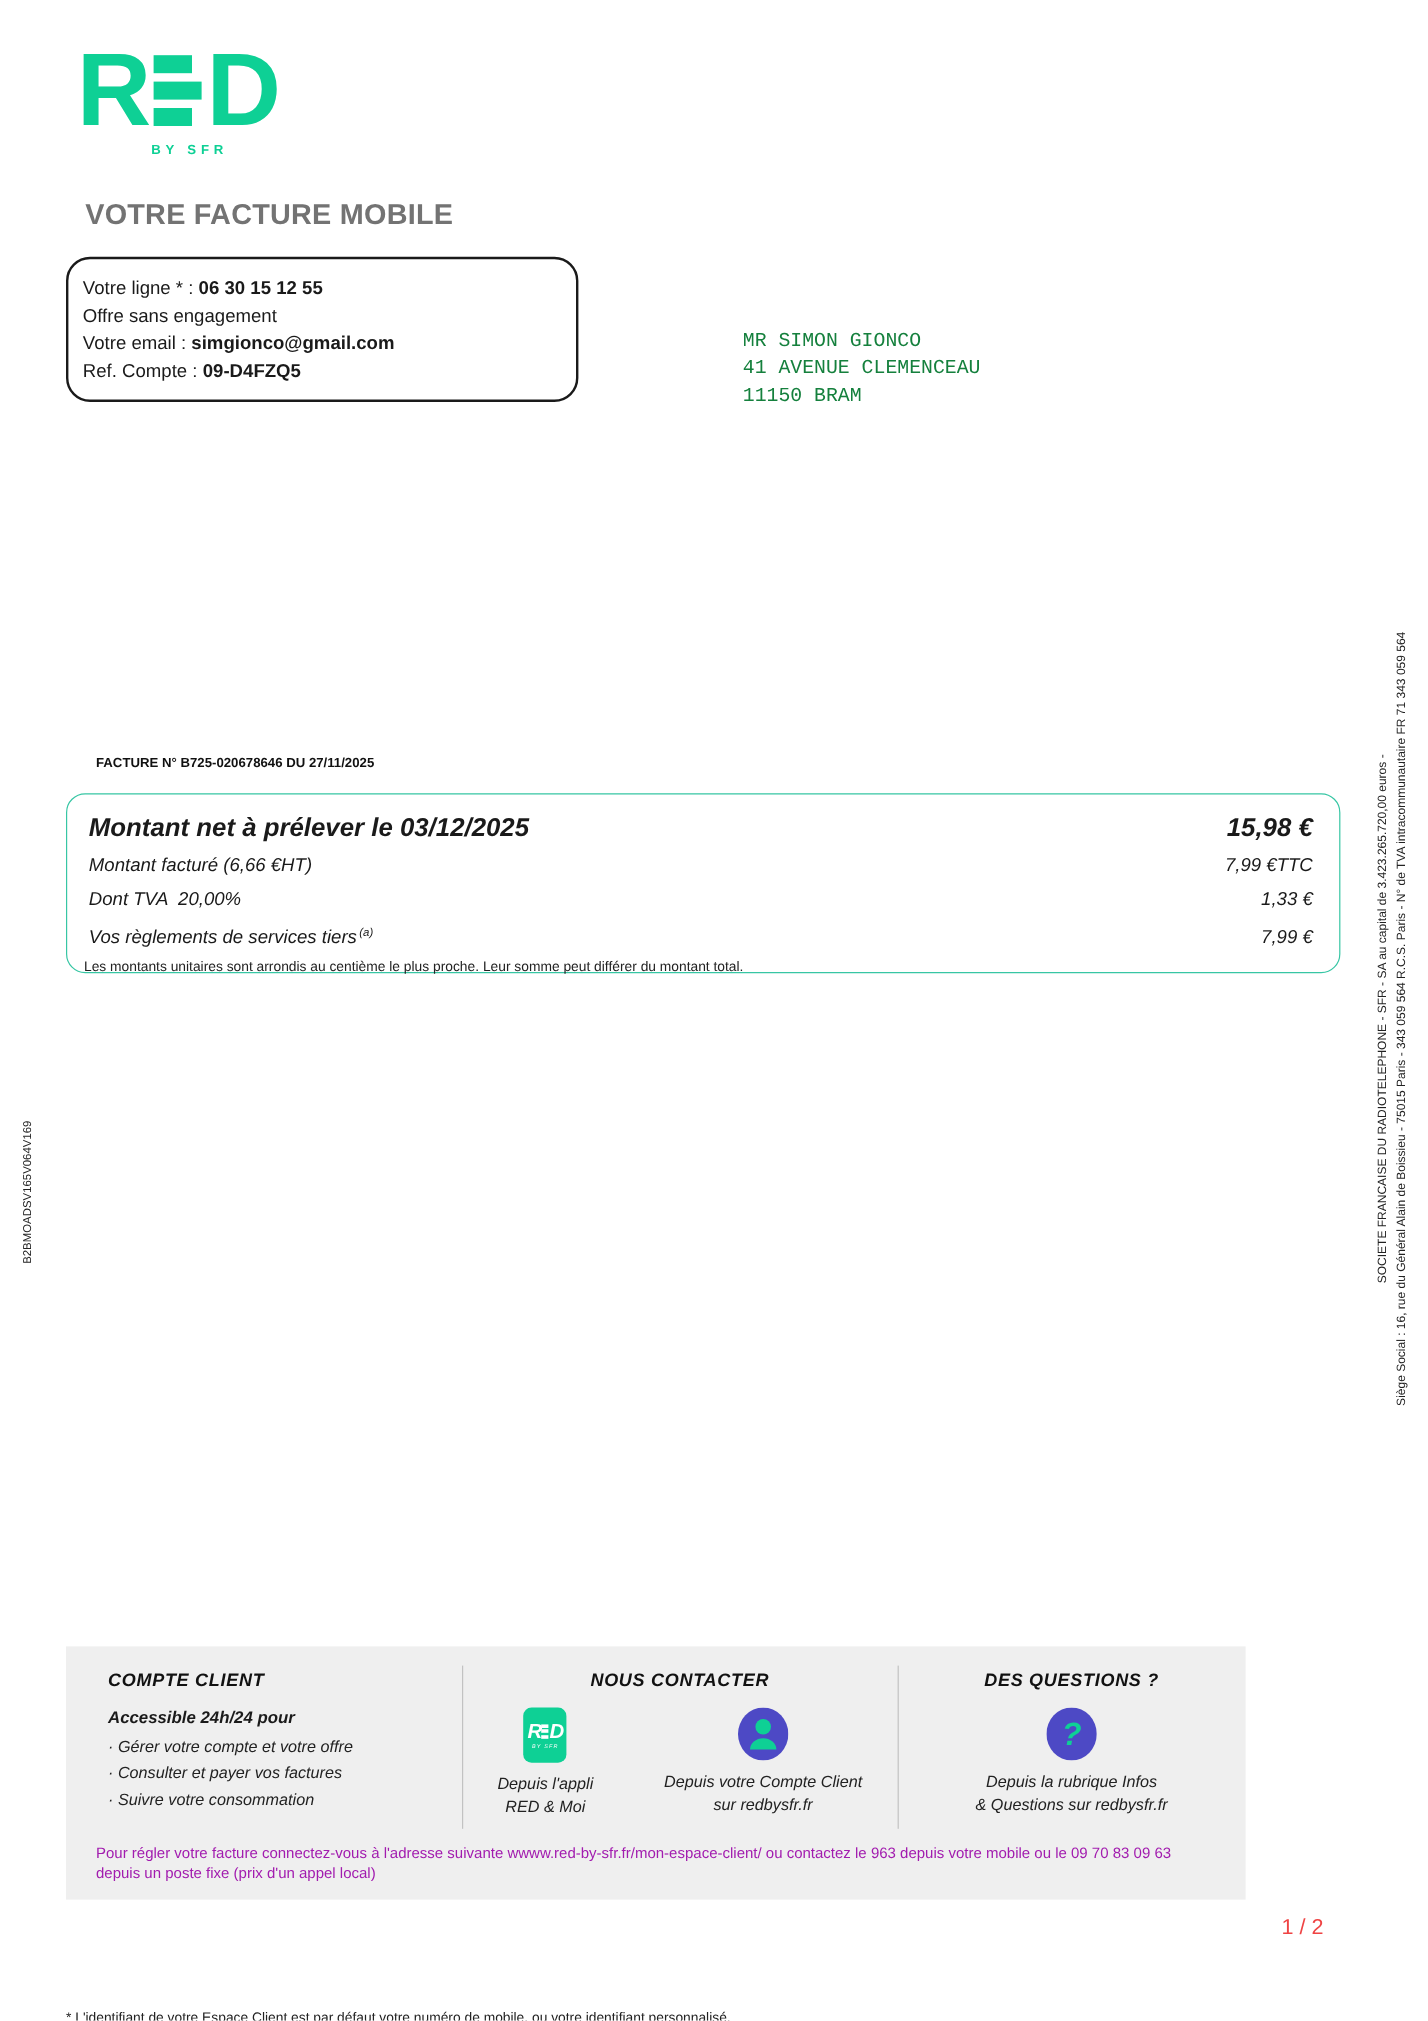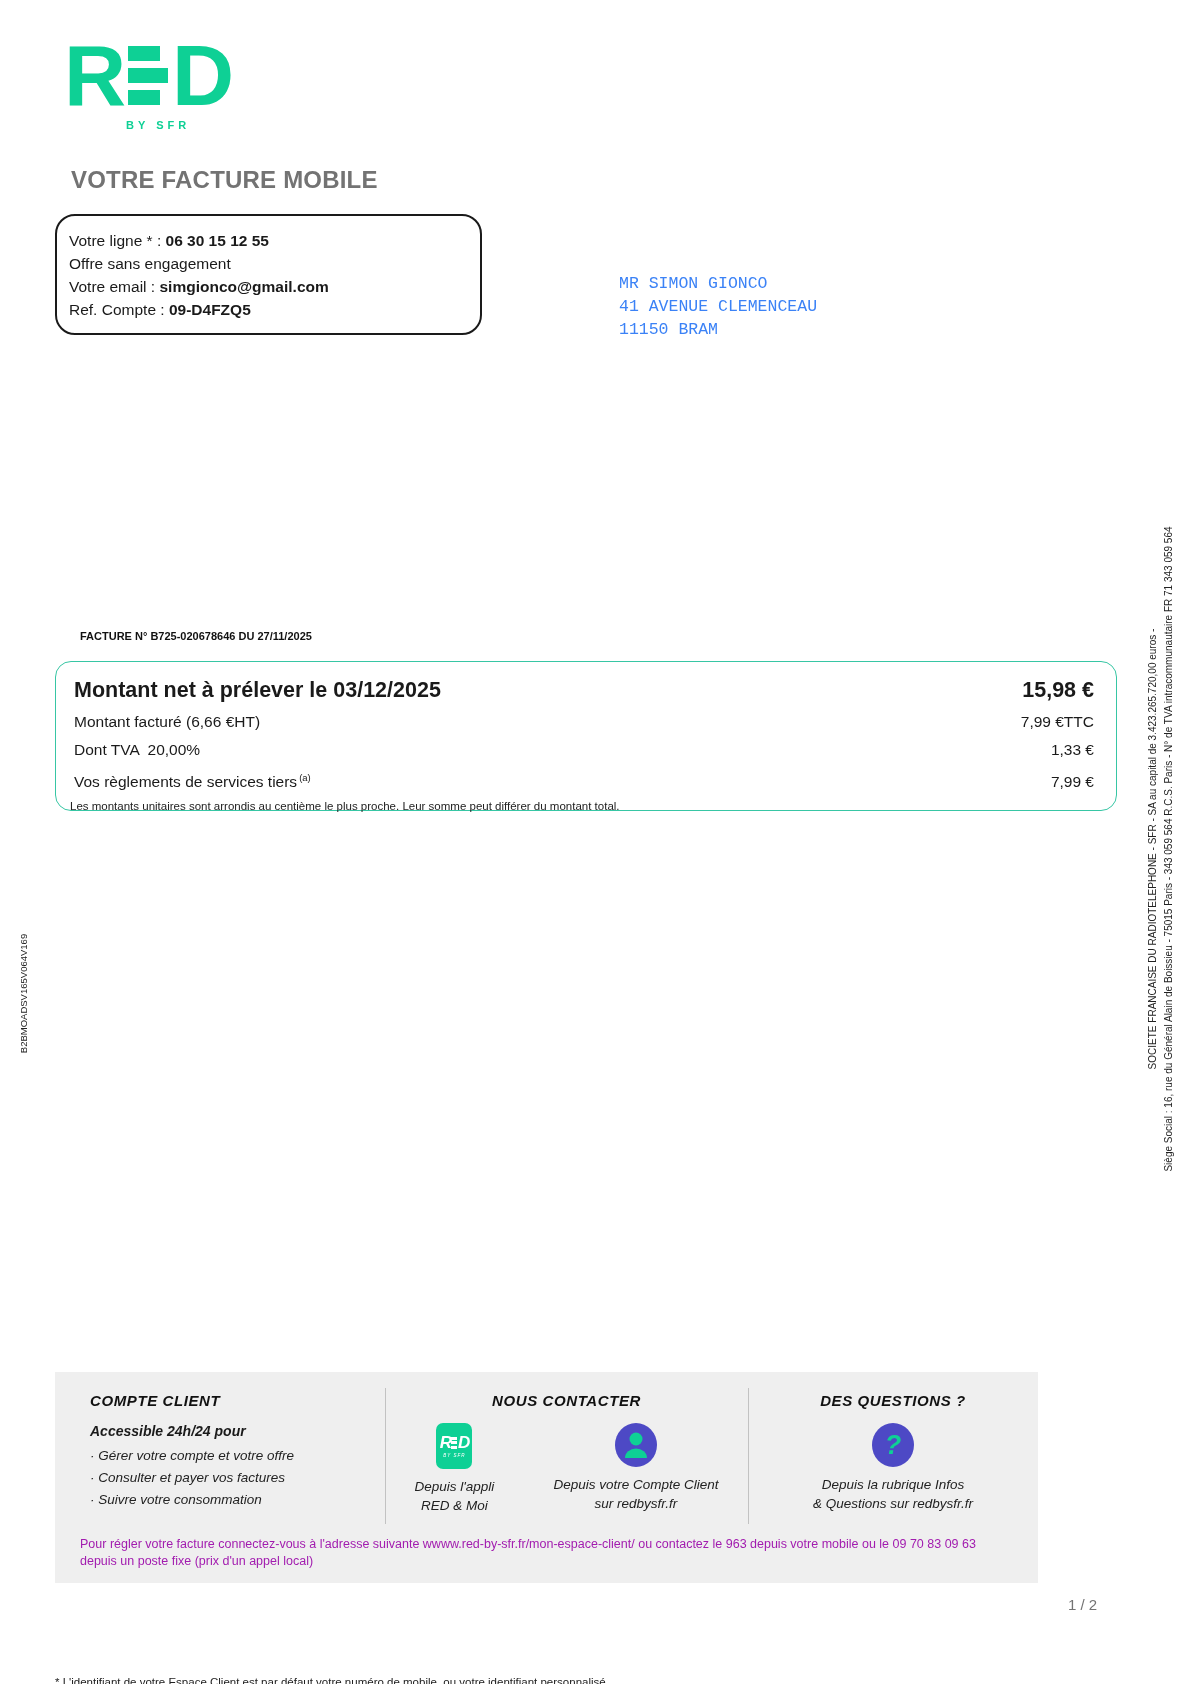--- a/index.html
+++ b/index.html
@@ -17,29 +17,29 @@
   .logo-tagline { margin:8px 0 0 62px; font-size:11px; font-weight:bold; letter-spacing:4px; color:#0ED095; }
 
   
   .page-title { position:absolute; left:55px; top:166px; font-size:24px; font-weight:bold; letter-spacing:0.2px; color:#737373;margin-left:16px; }
 
   
   .account-box { position:absolute; left:55px; top:214px; width:427px; border:2.5px solid #1a1a1a; border-radius:20px; padding:13px 18px 12px 12px; font-size:15.5px; line-height:23px; }
   .account-box b { font-weight:bold; }
 
   
-  .recipient { position:absolute; left:619px; top:272px; font-family:"Liberation Mono","DejaVu Sans Mono",monospace; font-size:16.5px; line-height:23px; color:#3b82f6; }
+  .recipient { position:absolute; left:619px; top:272px; font-family:"Liberation Mono","DejaVu Sans Mono",monospace; font-size:16.5px; line-height:23px; color:#15803d; }
 
   
   .vert-left { position:absolute; width:170px; left:-62px; top:988px; transform:rotate(-90deg); font-size:9.5px; color:#222; text-align:center; white-space:nowrap; }
   .vert-right { position:absolute; width:740px; left:791px; top:833px; transform:rotate(-90deg); font-size:10px; line-height:16px; color:#222; text-align:center; white-space:nowrap; }
 
   
   .facture-header { position:absolute; left:80px; top:630px; font-size:11px; font-weight:bold; color:#111; }
-  .amount-box { position:absolute; left:55px; top:661px; width:1062px; border:1.5px solid #37C6A4; border-radius:16px; padding:12px 22px 14px 18px; }
+  .amount-box { position:absolute; left:55px; top:661px; width:1062px; border:1.5px solid #37C6A4; border-radius:16px; padding:12px 22px 14px 18px;font-style:italic; }
   .amount-row { display:flex; justify-content:space-between; align-items:baseline; font-size:15.5px; line-height:28px; white-space:pre-wrap; }
   .amount-row.main { font-size:21.5px; font-weight:bold; line-height:32px; margin-bottom:2px; }
   .amount-row sup { font-size:9.5px; vertical-align:super; margin-left:2px; }
   .rounding-note { position:absolute; left:70px; top:800px; font-size:11.5px; color:#222; }
 
   
   .footer-panel { position:absolute; left:55px; top:1372px; width:983px; height:211px; background:#EFEFEF; }
   .panel-cols { position:relative; display:flex; height:158px; }
   .panel-divider { position:absolute; top:16px; width:1px; height:136px; background:#C2C2C2; }
   .divider-1 { left:330px; }
@@ -61,21 +61,21 @@
   .app-letter { color:#fff; font-weight:bold; font-size:17px; line-height:1; letter-spacing:-1px; }
   .app-bars { display:flex; flex-direction:column; gap:1.5px; margin:0 0.5px; }
   .app-bars i { display:block; width:6px; height:3px; background:#fff; }
   .app-tag { color:#fff; font-size:4.5px; letter-spacing:1px; margin-top:2px; }
   .round-icon { width:42px; height:44px; }
   .question-icon text { font-family:"Liberation Sans", sans-serif; }
   .panel-note { padding:6px 0 0 25px; font-size:12.5px; line-height:17px; color:#a21caf; width:960px; }
 
   
   .page-note { position:absolute; left:55px; top:1676px; font-size:11.5px; color:#222; }
-  .page-num { position:absolute; left:1068px; top:1596px; font-size:15px; color:#737373; }
+  .page-num { position:absolute; left:1068px; top:1596px; font-size:18px; color:#ef4444; }
 </style>
 </head>
 <body>
 
 <div class="page">
 
   <div class="logo">
     <div class="logo-row">
       <span class="logo-letter">R</span>
       <span class="logo-e">

